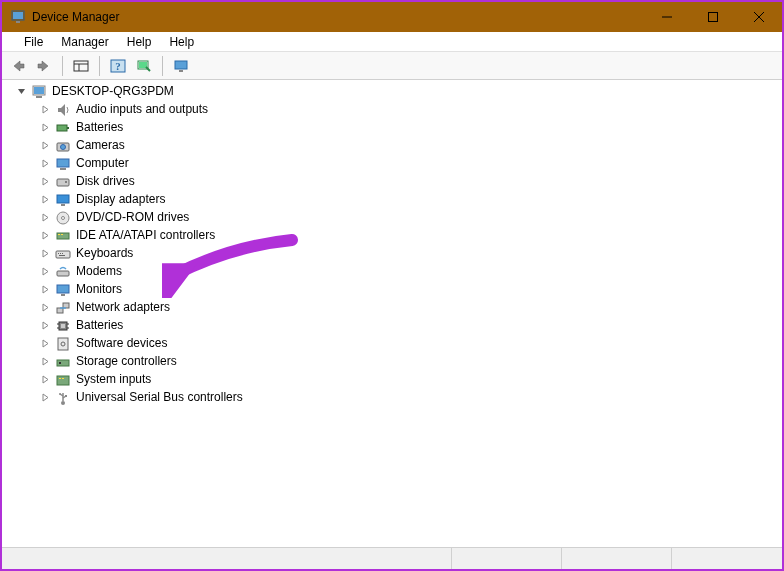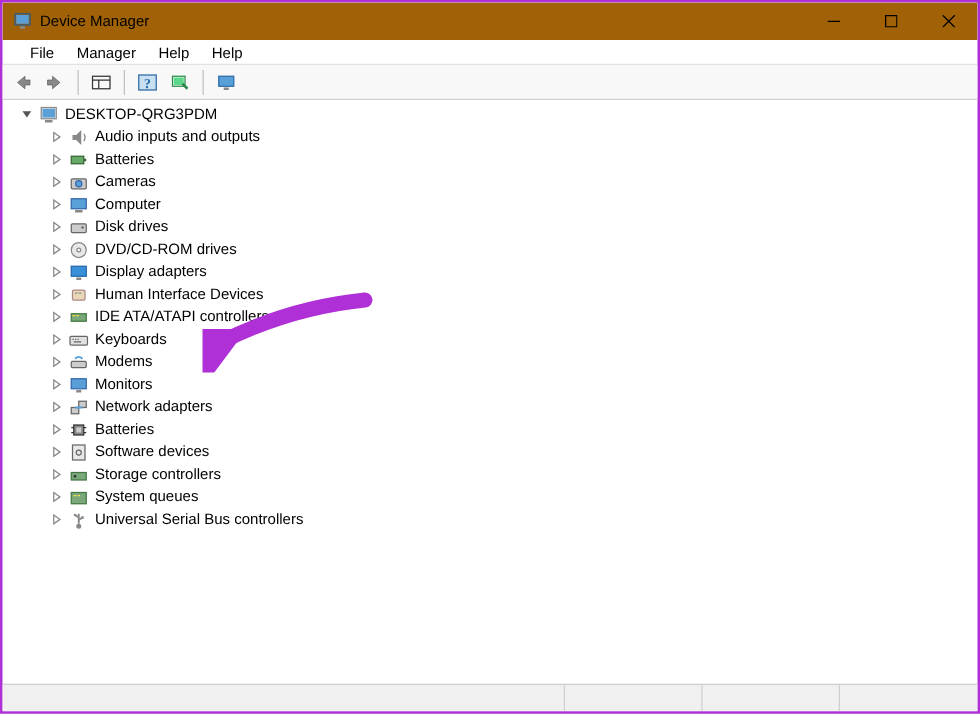--- a/index.html
+++ b/index.html
@@ -303,54 +303,39 @@
           <span class="tree-label">Disk drives</span>
         </div>
         <div class="tree-row">
           <span class="chevron">
             <svg width="9" height="9" viewBox="0 0 9 9">
               <path d="M2 1 L7 4.5 L2 8 Z" fill="none" stroke="#888" stroke-width="1"></path>
             </svg>
           </span>
           <span class="device-icon">
             <svg width="16" height="16" viewBox="0 0 16 16">
+              <rect x="2" y="3" width="12" height="8" fill="#3a90d8" stroke="#26a"></rect>
+              <rect x="6" y="12" width="4" height="2" fill="#888"></rect>
+            </svg>
+          </span>
+          <span class="tree-label">Display adapters</span>
+        </div>
+        <div class="tree-row">
+          <span class="chevron">
+            <svg width="9" height="9" viewBox="0 0 9 9">
+              <path d="M2 1 L7 4.5 L2 8 Z" fill="none" stroke="#888" stroke-width="1"></path>
+            </svg>
+          </span>
+          <span class="device-icon">
+            <svg width="16" height="16" viewBox="0 0 16 16">
               <circle cx="8" cy="8" r="6" fill="#e8e8e8" stroke="#888"></circle>
               <circle cx="8" cy="8" r="1.5" fill="#fff" stroke="#888"></circle>
             </svg>
           </span>
           <span class="tree-label">DVD/CD-ROM drives</span>
-        </div>
-        <div class="tree-row">
-          <span class="chevron">
-            <svg width="9" height="9" viewBox="0 0 9 9">
-              <path d="M2 1 L7 4.5 L2 8 Z" fill="none" stroke="#888" stroke-width="1"></path>
-            </svg>
-          </span>
-          <span class="device-icon">
-            <svg width="16" height="16" viewBox="0 0 16 16">
-              <rect x="2" y="3" width="12" height="8" fill="#3a90d8" stroke="#26a"></rect>
-              <rect x="6" y="12" width="4" height="2" fill="#888"></rect>
-            </svg>
-          </span>
-          <span class="tree-label">Display adapters</span>
-        </div>
-        <div class="tree-row">
-          <span class="chevron">
-            <svg width="9" height="9" viewBox="0 0 9 9">
-              <path d="M2 1 L7 4.5 L2 8 Z" fill="none" stroke="#888" stroke-width="1"></path>
-            </svg>
-          </span>
-          <span class="device-icon">
-            <svg width="16" height="16" viewBox="0 0 16 16">
-              <rect x="3" y="4" width="10" height="8" rx="1" fill="#e8d8b8" stroke="#a88"></rect>
-              <rect x="5" y="6" width="2" height="1" fill="#888"></rect>
-              <rect x="8" y="6" width="2" height="1" fill="#888"></rect>
-            </svg>
-          </span>
-          <span class="tree-label">Human Interface Devices</span>
         </div>
         <div class="tree-row">
           <span class="chevron">
             <svg width="9" height="9" viewBox="0 0 9 9">
               <path d="M2 1 L7 4.5 L2 8 Z" fill="none" stroke="#888" stroke-width="1"></path>
             </svg>
           </span>
           <span class="device-icon">
             <svg width="16" height="16" viewBox="0 0 16 16">
               <rect x="2" y="5" width="12" height="6" fill="#7aa87a" stroke="#474"></rect>
@@ -472,21 +457,21 @@
               <path d="M2 1 L7 4.5 L2 8 Z" fill="none" stroke="#888" stroke-width="1"></path>
             </svg>
           </span>
           <span class="device-icon">
             <svg width="16" height="16" viewBox="0 0 16 16">
               <rect x="2" y="4" width="12" height="9" fill="#7aa87a" stroke="#474"></rect>
               <rect x="4" y="6" width="2" height="1" fill="#fd4"></rect>
               <rect x="7" y="6" width="2" height="1" fill="#fd4"></rect>
             </svg>
           </span>
-          <span class="tree-label">System queues</span>
+          <span class="tree-label">System inputs</span>
         </div>
         <div class="tree-row">
           <span class="chevron">
             <svg width="9" height="9" viewBox="0 0 9 9">
               <path d="M2 1 L7 4.5 L2 8 Z" fill="none" stroke="#888" stroke-width="1"></path>
             </svg>
           </span>
           <span class="device-icon">
             <svg width="16" height="16" viewBox="0 0 16 16">
               <circle cx="8" cy="13" r="2" fill="#888"></circle>

